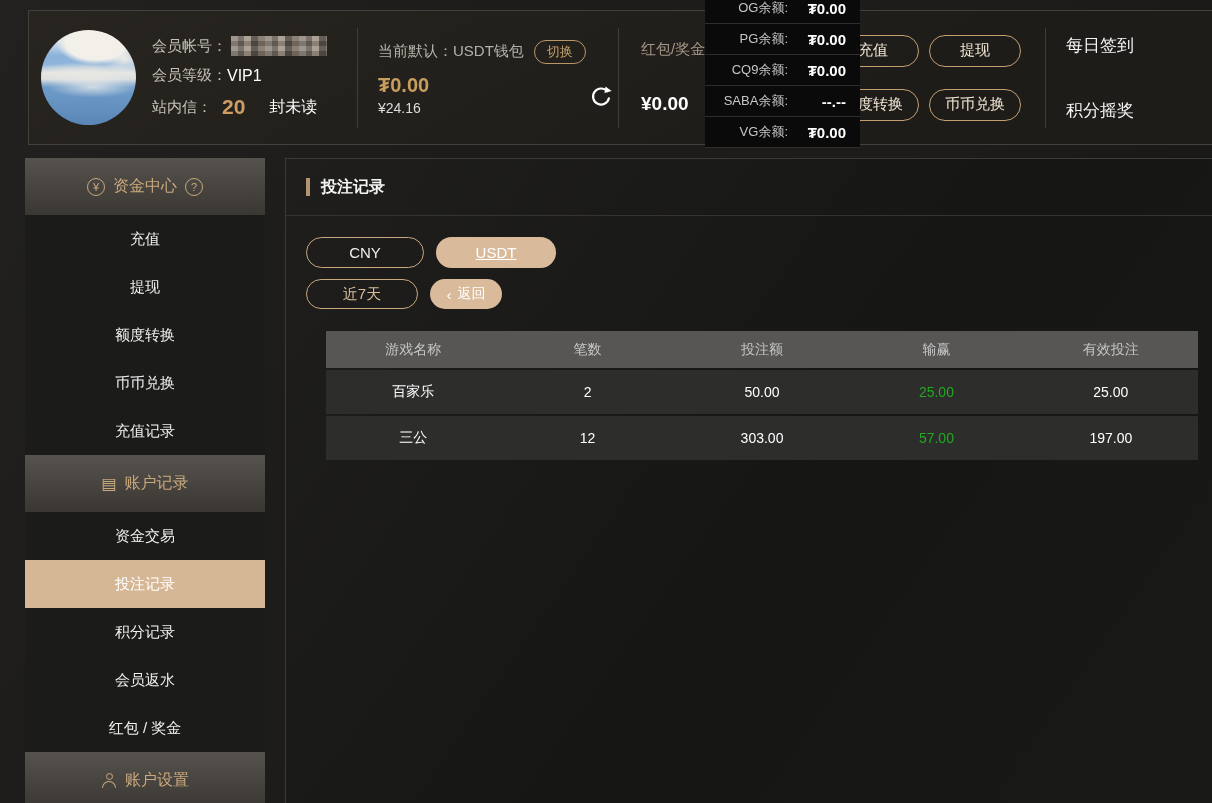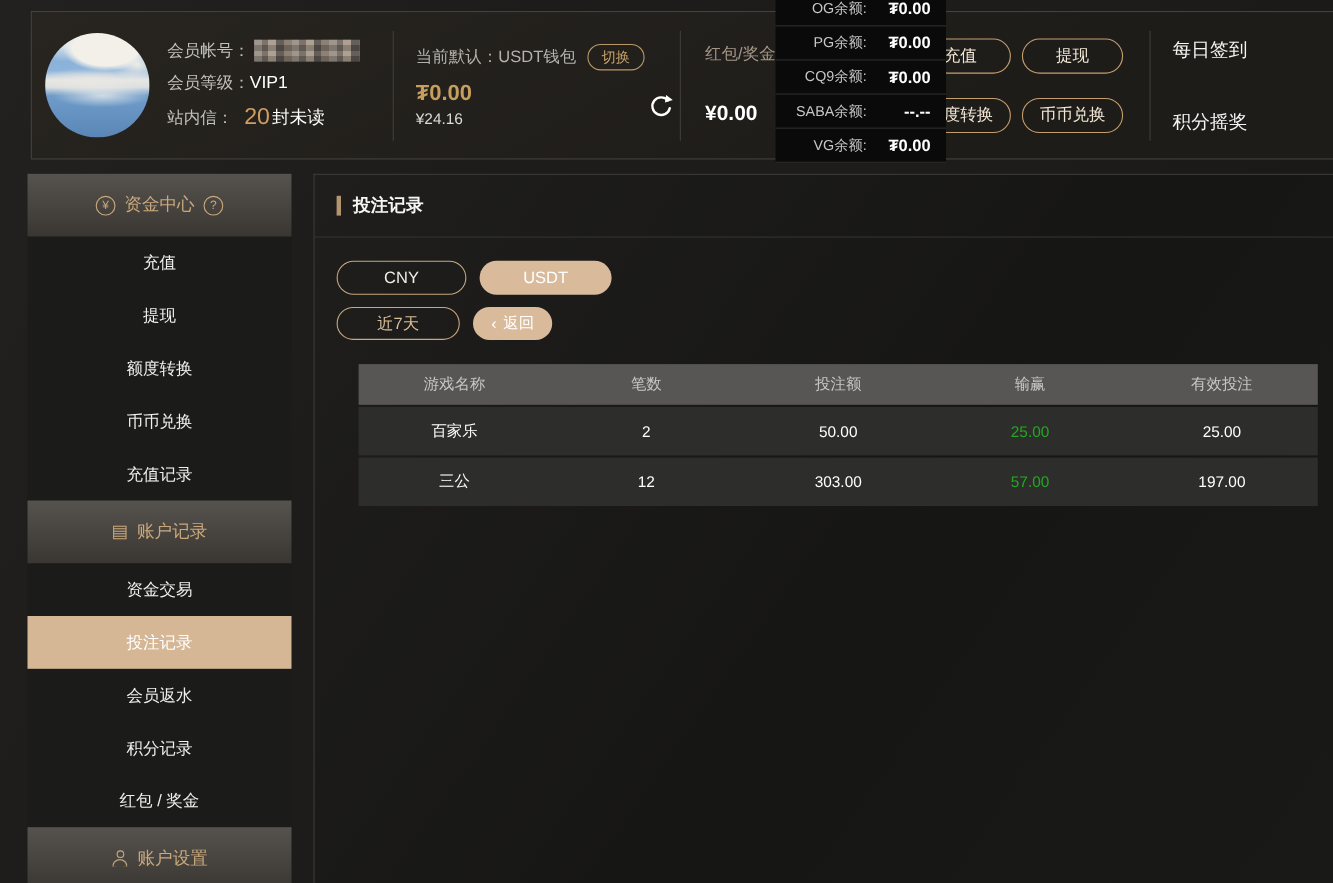--- a/index.html
+++ b/index.html
@@ -33,21 +33,21 @@
   }
   .profile-rows{ margin-left:16px; display:flex; flex-direction:column; gap:10px; }
   .prow{ display:flex; align-items:center; font-size:15px; color:#c4c0ba; white-space:nowrap;text-align:center; }
   .blur-mosaic{
     display:inline-block; width:96px; height:20px; margin-left:4px;
     background-image:
       repeating-linear-gradient(0deg, rgba(0,0,0,.18) 0 5px, rgba(255,255,255,.05) 5px 10px),
       repeating-linear-gradient(90deg,#9a9188 0 7px,#746c64 7px 13px,#a89c8e 13px 20px,#5c564f 20px 27px,#867a6d 27px 34px);
   }
   .vip{ color:#fff; font-size:16px; }
-  .inbox-count{ color:#cf9d62; font-size:21px; font-weight:normal; margin:0 2px 0 10px; }
+  .inbox-count{ color:#cf9d62; font-size:21px; font-weight:bold; margin:0 24px 0 10px; }
   .inbox-suffix{ color:#fff; font-size:16px; }
   
   .wallet{ width:260px; flex:none; padding-left:20px; position:relative; }
   .wallet-line1{ display:flex; align-items:center; gap:10px; font-size:15px; color:#b5b1ab; white-space:nowrap; }
   .switch-btn{
     border:1px solid #b89868; color:#c6a26b; border-radius:12px;
     font-size:13px; padding:2px 12px; background:transparent; cursor:pointer;
   }
   .wallet-usdt{ color:#c79e5e; font-size:20px; font-weight:bold; margin-top:10px; }
   .wallet-cny{ color:#dcdcdc; font-size:14px; margin-top:3px; }
@@ -108,21 +108,21 @@
   }
   .title-bar{ width:4px; height:18px; background:#b2946f; margin-right:11px; }
   .title-text{ color:#f5f5f5; font-size:16px; font-weight:bold; }
   .filters{ padding:21px 0 0 20px; }
   .frow{ display:flex; gap:12px; margin-bottom:11px; }
   .tab-pill{
     width:118px; height:31px; border-radius:16px; font-size:15px; cursor:pointer;
     display:flex; align-items:center; justify-content:center;
     border:1px solid #c8a87d; color:#f3efe8; background:transparent;
   }
-  .tab-pill.active{ background:#d9bb9c; border:none; color:#fff; width:120px; }
+  .tab-pill.active{ background:#d9bb9c; border:none; color:#fff; width:120px;text-decoration:underline; }
   .range-pill{
     width:112px; height:30px; border-radius:15px; border:1px solid #c8a87d;
     background:transparent; color:#d9bd97; font-size:15px; cursor:pointer;
     display:flex; align-items:center; justify-content:center;
   }
   .back-pill{
     width:72px; height:30px; border-radius:15px; border:none;
     background:#d9bb9c; color:#fff; font-size:14px; cursor:pointer;
     display:flex; align-items:center; justify-content:center; gap:6px;
   }
@@ -232,22 +232,22 @@
     <div class="side-item">提现</div>
     <div class="side-item">额度转换</div>
     <div class="side-item">币币兑换</div>
     <div class="side-item">充值记录</div>
     <div class="side-header">
       <span class="ledger-ic">▤</span>
       <span>账户记录</span>
     </div>
     <div class="side-item">资金交易</div>
     <div class="side-item active">投注记录</div>
+    <div class="side-item">积分记录</div>
     <div class="side-item">会员返水</div>
-    <div class="side-item">积分记录</div>
     <div class="side-item">红包 / 奖金</div>
     <div class="side-header">
       <span class="person-ic">
         <i class="head"></i>
         <i class="bod"></i>
       </span>
       <span>账户设置</span>
     </div>
   </div>
 

